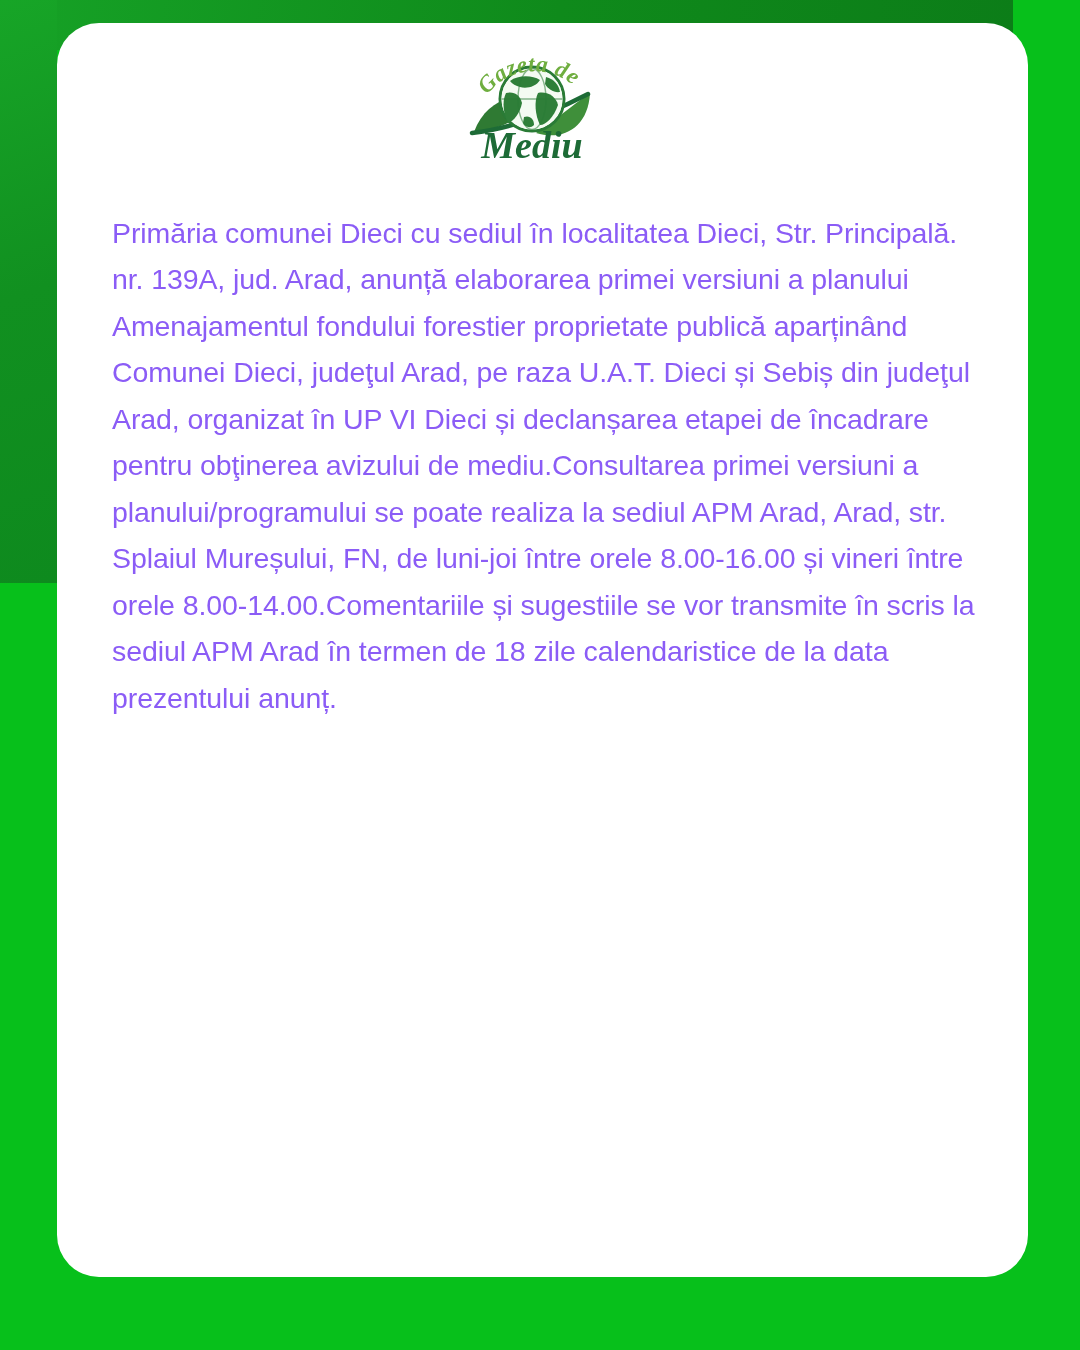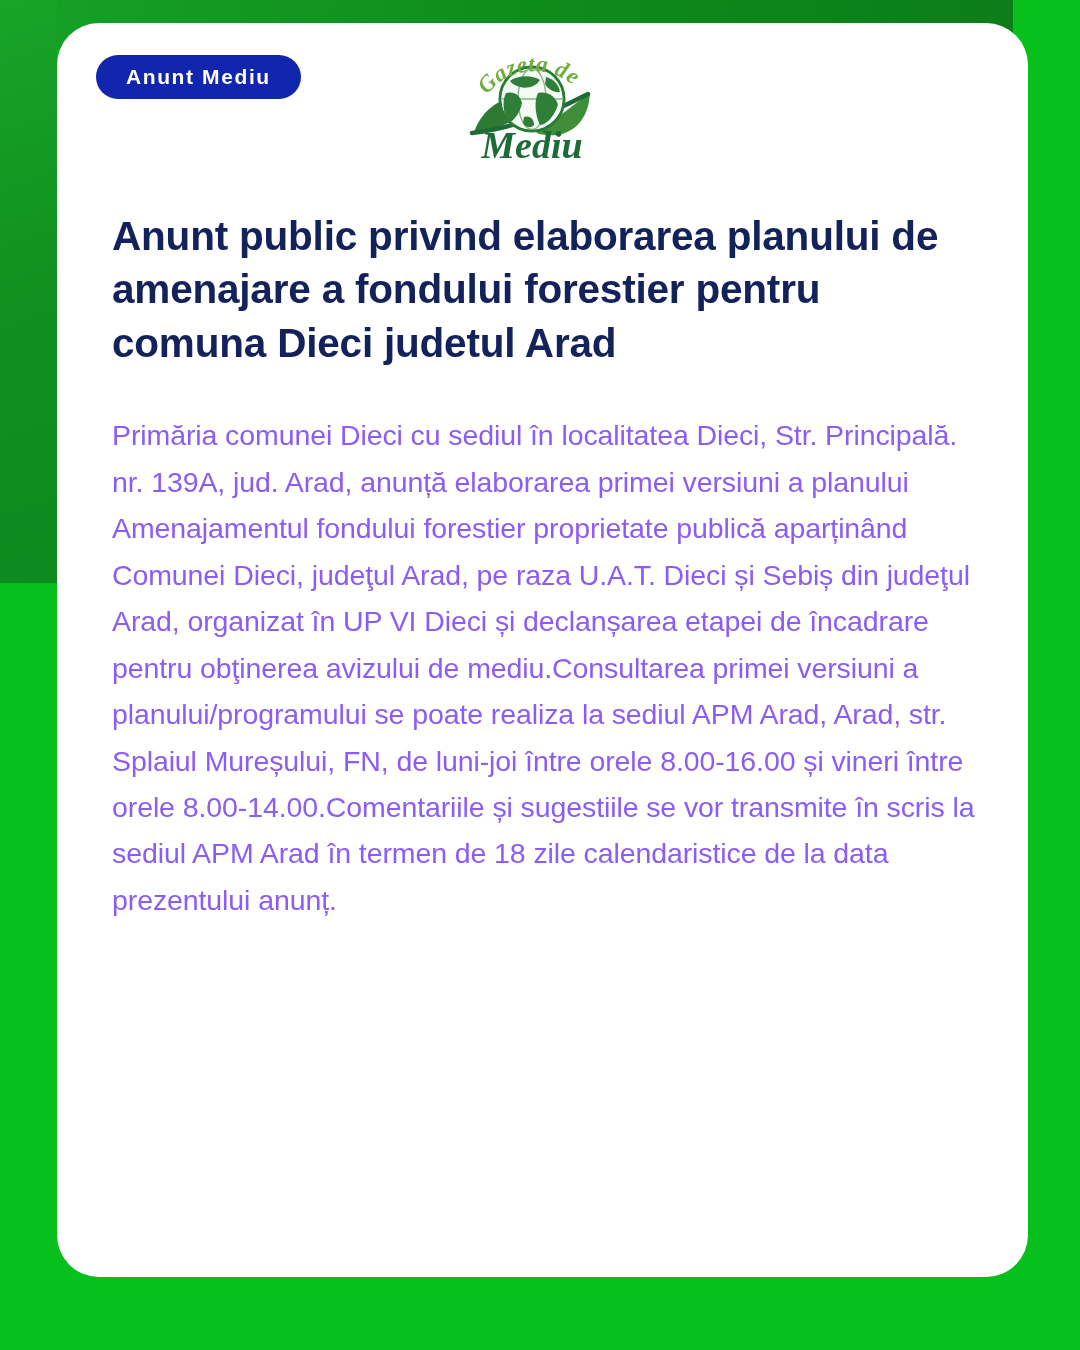--- a/index.html
+++ b/index.html
@@ -119,23 +119,20 @@
 <div class="poster">
 
   <div class="bg-bright"></div>
   <div class="bg-dark-top"></div>
   <div class="bg-dark-left"></div>
 
   <div class="card">
 
     <div class="card-header">
 
-      <div class="badge">
-        <span>Anunt Mediu</span>
-      </div>
 
       <div class="logo">
         <svg viewBox="0 0 140 128" width="140" height="128" aria-hidden="true">
           <defs>
             <path id="arcTop" d="M 18,74 A 56,52 0 0 1 122,62" fill="none"></path>
           </defs>
 
           <path d="M12,95 C24,62 56,54 78,62 C62,78 44,92 12,95 Z" fill="#2f7a33"></path>
 
           <path d="M128,56 C126,92 100,104 74,96 C92,84 108,70 128,56 Z" fill="#3f8f3a"></path>
@@ -157,18 +154,17 @@
           <text font-family="'Liberation Serif', serif" font-size="23" font-style="italic" font-weight="700" fill="#6fae3f" letter-spacing="0.5">
             <textPath href="#arcTop" startOffset="50%" text-anchor="middle">Gazeta de</textPath>
           </text>
 
           <text x="70" y="121" text-anchor="middle" font-family="'Liberation Serif', serif" font-size="38" font-style="italic" font-weight="700" fill="#1d6b36">Mediu</text>
         </svg>
       </div>
 
     </div>
 
-    <h1 class="title">Anunt public privind elaborarea planului de amenajare a fondului forestier pentru comuna Dieci judetul Arad</h1>
 
     <p class="body-text">Primăria comunei Dieci cu sediul în localitatea Dieci, Str. Principală. nr. 139A, jud. Arad, anunță elaborarea primei versiuni a planului Amenajamentul fondului forestier proprietate publică aparținând Comunei Dieci, judeţul Arad, pe raza U.A.T. Dieci și Sebiș din judeţul Arad, organizat în UP VI Dieci și declanșarea etapei de încadrare pentru obţinerea avizului de mediu.Consultarea primei versiuni a planului/programului se poate realiza la sediul APM Arad, Arad, str. Splaiul Mureșului, FN, de luni-joi între orele 8.00-16.00 și vineri între orele 8.00-14.00.Comentariile și sugestiile se vor transmite în scris la sediul APM Arad în termen de 18 zile calendaristice de la data prezentului anunț.</p>
 
   </div>
 </div>
 
 </body></html>

